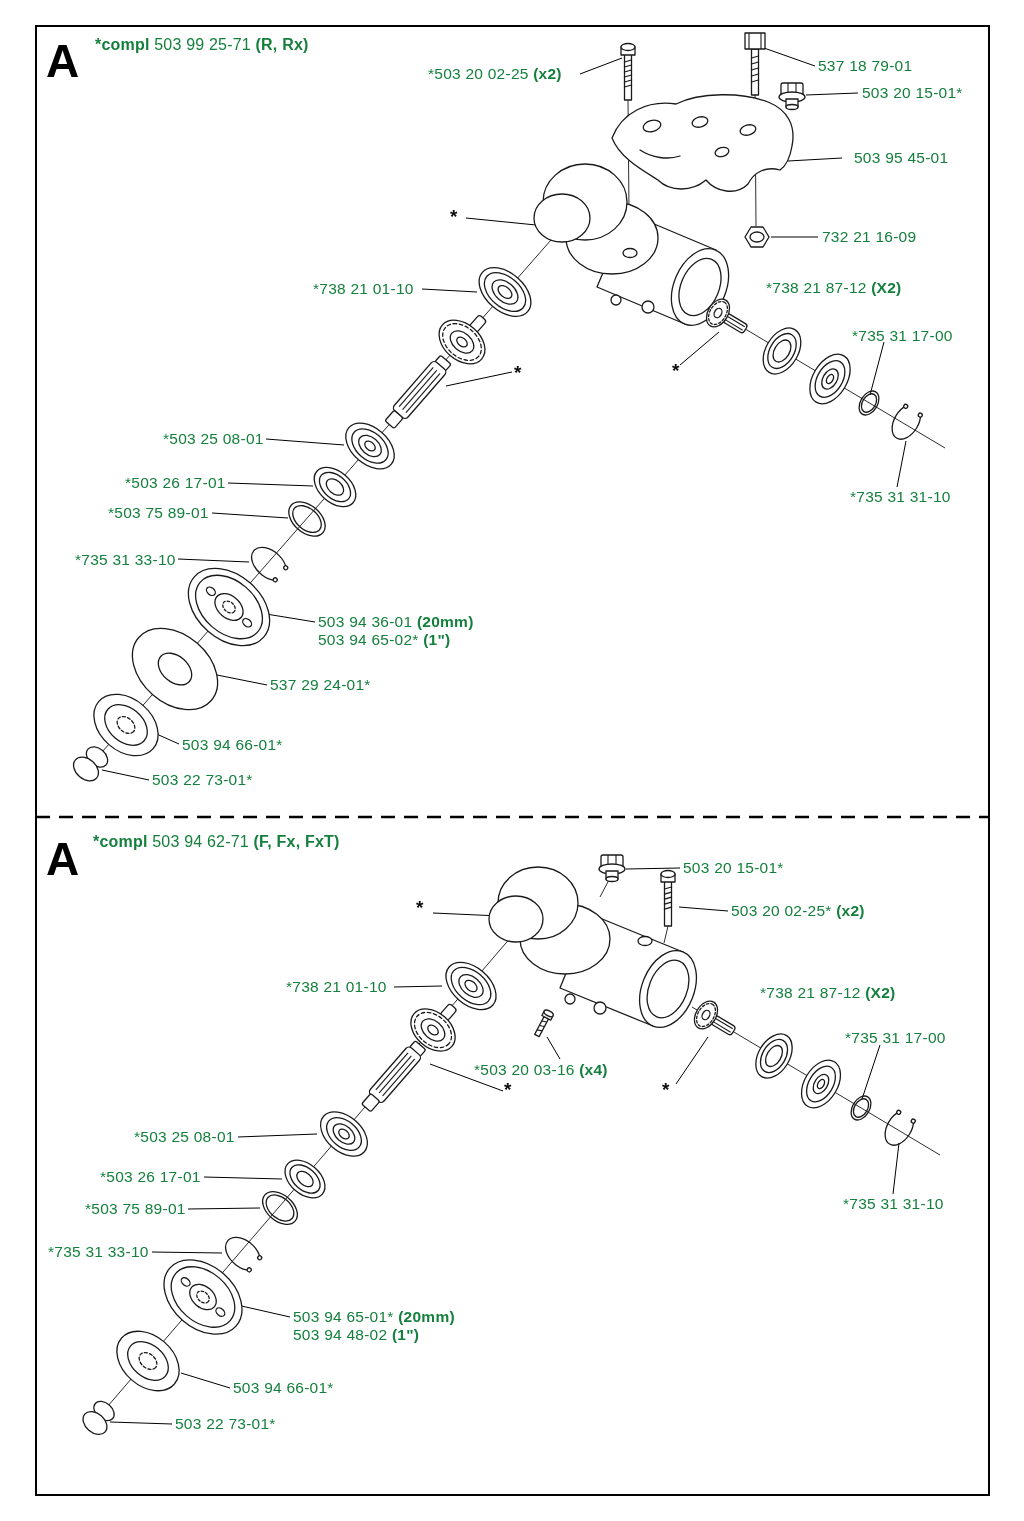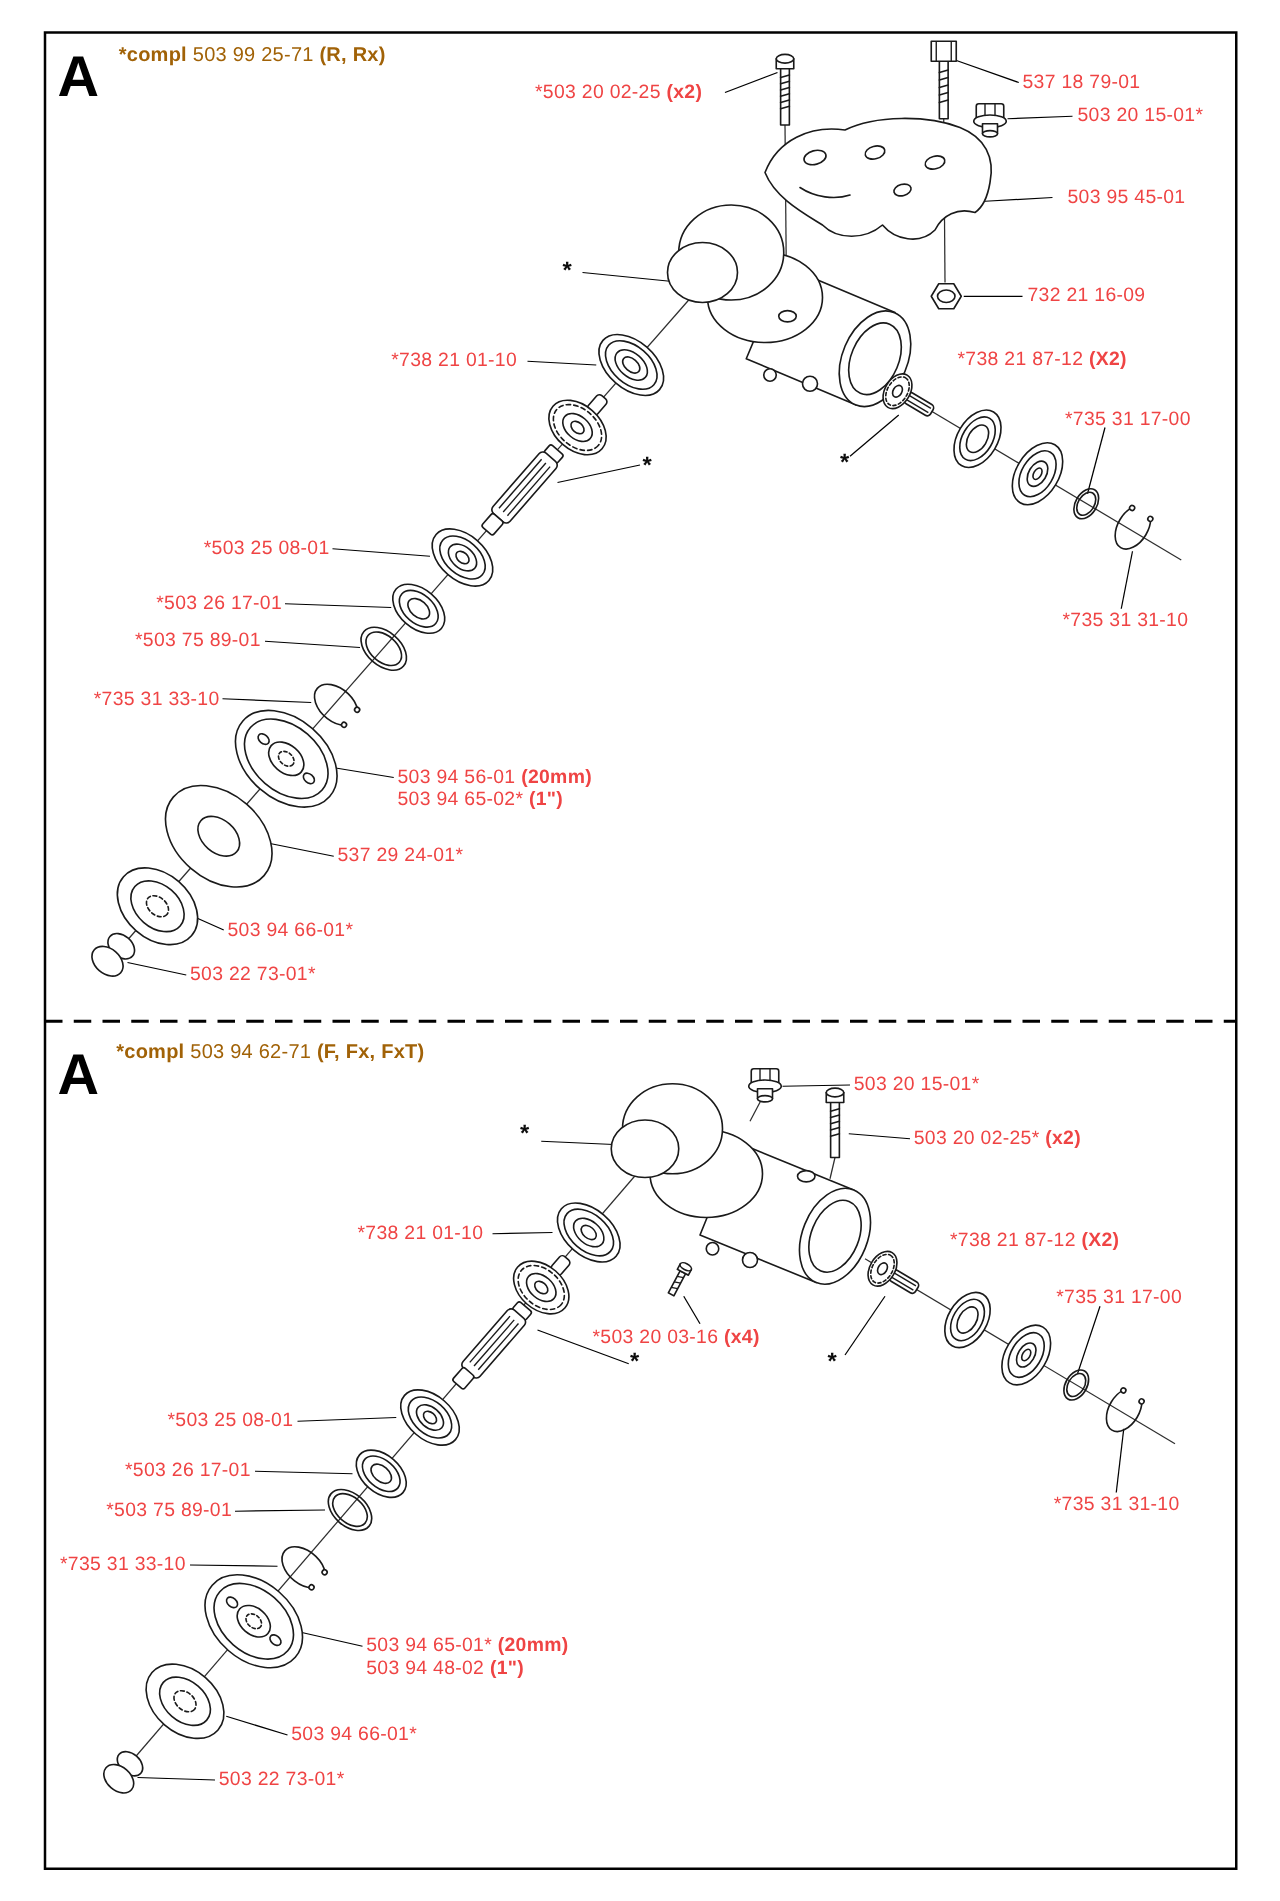--- a/index.html
+++ b/index.html
@@ -9,28 +9,28 @@
     font-family:"Liberation Sans", sans-serif; color:#111;
   }
   .page { position:absolute; inset:0; background:#fff; }
   .frame {
     position:absolute; left:35px; top:25px; width:955px; height:1471px;
     border:2px solid #000; pointer-events:none;
   }
   svg.layer { position:absolute; left:0; }
   .lbl {
     position:absolute; font-size:15.5px; letter-spacing:.25px;
-    white-space:nowrap; color:#ef4444;
+    white-space:nowrap; color:#15803d;
   }
   .lbl b { font-weight:bold; }
   .star { position:absolute; font-size:19px; font-weight:bold; color:#0d0d0d; }
   .section-letter {
     position:absolute; font-size:46px; font-weight:bold; letter-spacing:1px; color:#000;
   }
-  .section-header { position:absolute; font-size:16px; color:#a16207; letter-spacing:.2px; }
+  .section-header { position:absolute; font-size:16px; color:#15803d; letter-spacing:.2px; }
   .section-header b { font-weight:bold; }
 
   .draw ellipse, .draw circle, .draw rect, .draw path, .draw polygon {
     fill:#fff; stroke:#1a1a1a; stroke-width:1.3px;
     stroke-linejoin:round; stroke-linecap:round;
   }
   .draw line { stroke:#1a1a1a; stroke-width:1.1px; }
   .nf { fill:none !important; }
   .teeth { fill:none !important; stroke:#1a1a1a; stroke-width:5.5px; stroke-dasharray:3.5 2.6; }
   .teeth-s { fill:none !important; stroke:#1a1a1a; stroke-width:3.5px; stroke-dasharray:2.5 2; }
@@ -383,21 +383,21 @@
   <div class="lbl" style="left:862px;top:84px"><span>503 20 15-01*</span></div>
   <div class="lbl" style="left:854px;top:149px"><span>503 95 45-01</span></div>
   <div class="lbl" style="left:822px;top:228px"><span>732 21 16-09</span></div>
   <div class="lbl" style="left:313px;top:280px"><span>*738 21 01-10</span></div>
   <div class="lbl" style="left:766px;top:279px"><span>*738 21 87-12 </span><b>(X2)</b></div>
   <div class="lbl" style="left:852px;top:327px"><span>*735 31 17-00</span></div>
   <div class="lbl" style="left:163px;top:430px"><span>*503 25 08-01</span></div>
   <div class="lbl" style="left:125px;top:474px"><span>*503 26 17-01</span></div>
   <div class="lbl" style="left:108px;top:504px"><span>*503 75 89-01</span></div>
   <div class="lbl" style="left:75px;top:551px"><span>*735 31 33-10</span></div>
-  <div class="lbl" style="left:318px;top:613px"><span>503 94 56-01 </span><b>(20mm)</b></div>
+  <div class="lbl" style="left:318px;top:613px"><span>503 94 36-01 </span><b>(20mm)</b></div>
   <div class="lbl" style="left:318px;top:631px"><span>503 94 65-02* </span><b>(1")</b></div>
   <div class="lbl" style="left:270px;top:676px"><span>537 29 24-01*</span></div>
   <div class="lbl" style="left:182px;top:736px"><span>503 94 66-01*</span></div>
   <div class="lbl" style="left:152px;top:771px"><span>503 22 73-01*</span></div>
   <div class="lbl" style="left:850px;top:488px"><span>*735 31 31-10</span></div>
   <div class="star" style="left:450px;top:206px">*</div>
   <div class="star" style="left:514px;top:362px">*</div>
   <div class="star" style="left:672px;top:360px">*</div>
 
   <div class="section-letter" style="left:46px;top:832px">A</div>

